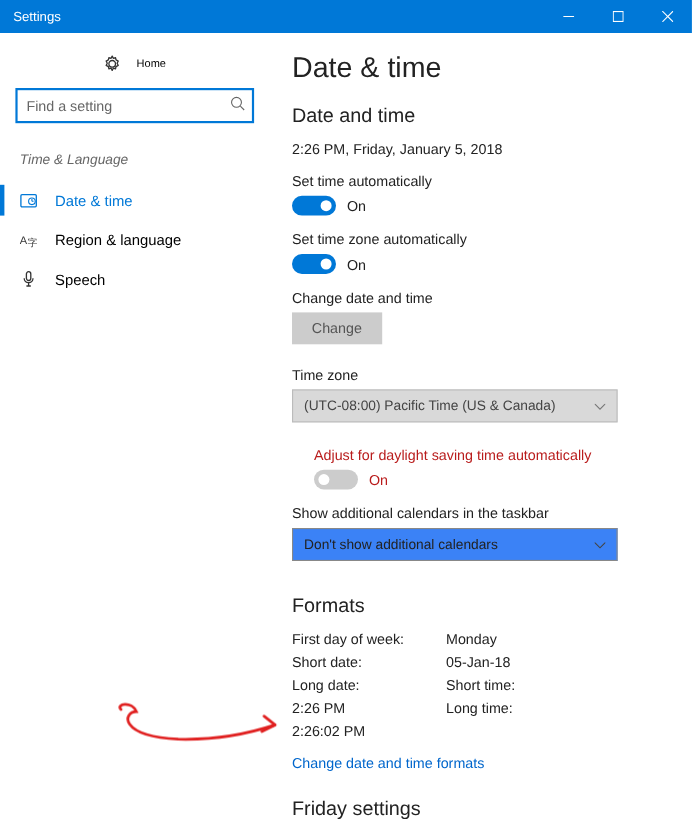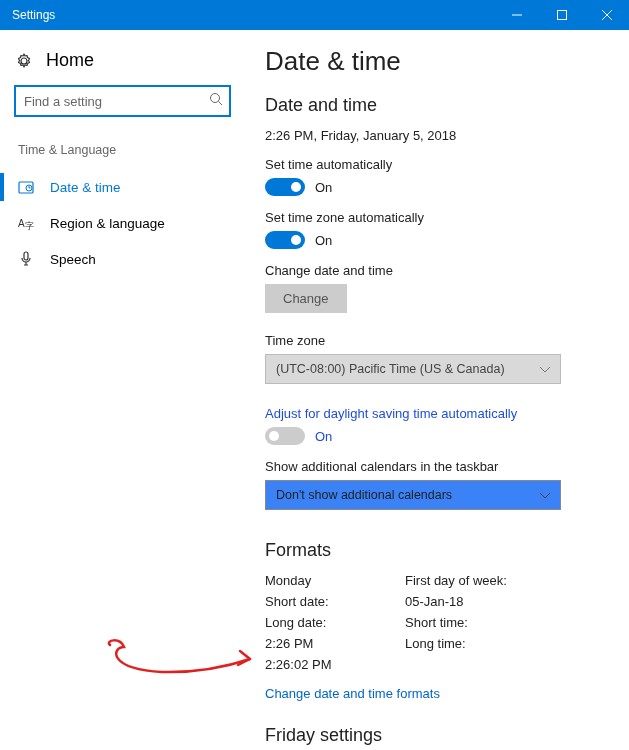--- a/index.html
+++ b/index.html
@@ -6,44 +6,44 @@
 body { width: 629px; height: 750px; background: #fff; overflow: hidden; position: relative; }
 
 .titlebar { height: 30px; background: #0078d7; color: #fff; display: flex; align-items: center; padding-left: 12px; font-size: 12px; }
 .titlebar .spacer { flex: 1; }
 .titlebar .winbtn { width: 45px; height: 30px; display: flex; align-items: center; justify-content: center; cursor: pointer; }
 .titlebar .winbtn svg { stroke: #fff; }
 
 .content { display: flex; height: calc(100% - 30px); }
 
 .sidebar { width: 245px; padding: 12px 0 0 0; }
-.home-row { display: flex; align-items: center; padding: 8px 16px 14px 16px; gap: 14px; font-size: 18px; }
+.home-row { display: flex; align-items: center; padding: 8px 16px 14px 16px; gap: 14px; font-size: 10px; justify-content: center; }
 .home-row .icon { width: 16px; display: flex; }
 .search-box { margin: 0 14px 20px 14px; height: 32px; border: 2px solid #0078d7; display: flex; align-items: center; padding: 0 6px 0 8px; }
 .search-box input { border: none; outline: none; flex: 1; font-size: 13px; color: #666; background: transparent; }
 .search-box input::placeholder { color: #666; }
-.category { padding: 6px 18px 12px 18px; font-size: 12.5px; color: #666; }
+.category { padding: 6px 18px 12px 18px; font-size: 12.5px; color: #666; font-style: italic; }
 .nav-item { display: flex; align-items: center; gap: 16px; padding: 10px 18px; font-size: 13.5px; cursor: pointer; position: relative; }
 .nav-item .icon { width: 16px; display: flex; justify-content: center; }
 .nav-item.active { color: #0078d7; }
 .nav-item.active::before { content: ""; position: absolute; left: 0; top: 4px; bottom: 4px; width: 4px; background: #0078d7; }
 
 .main { flex: 1; padding: 16px 20px 20px 20px; overflow-y: auto; font-size: 13px; color: #222; }
 .page-title { font-size: 26px; font-weight: 400; margin-bottom: 18px; }
 .section-title { font-size: 18px; font-weight: 400; margin: 4px 0 12px 0; }
 .datetime { margin-bottom: 14px; }
 .setting-label { font-size: 13px; margin-bottom: 6px; }
 .toggle-row { display: flex; align-items: center; gap: 10px; margin-bottom: 14px; text-align: center; }
 .toggle { width: 40px; height: 18px; border-radius: 10px; position: relative; cursor: pointer; }
 .toggle.on { background: #0078d7; }
 .toggle.off { background: #ccc; }
 .toggle .knob { position: absolute; width: 10px; height: 10px; border-radius: 50%; background: #fff; top: 4px; }
 .toggle.on .knob { right: 4px; }
 .toggle.off .knob { left: 4px; }
-.disabled { color: #1d4ed8; }
+.disabled { color: #b91c1c; margin-left: 20px; }
 .btn-change { background: #ccc; border: none; padding: 7px 18px; font-size: 13px; color: #555; margin-bottom: 20px; cursor: default; }
 .tz-label { margin-bottom: 6px; }
 .dropdown { width: 296px; height: 30px; background: #d9d9d9; border: 1px solid #bbb; display: flex; align-items: center; padding: 0 10px; font-size: 12.5px; color: #444; margin-bottom: 22px; position: relative; }
 .dropdown .chev { position: absolute; right: 10px; }
 .dropdown.white { background: #3b82f6; border: 1px solid #888; color: #222; }
 .formats-grid { display: grid; grid-template-columns: 140px auto; row-gap: 6px; font-size: 13px; margin-bottom: 10px; }
 .link { color: #0066cc; font-size: 13px; cursor: pointer; display: inline-block; margin-top: 4px; }
 .related-title { font-size: 18px; font-weight: 400; margin: 24px 0 10px 0; }
 
 .annotation { position: absolute; left: 102px; top: 637px; pointer-events: none; }
@@ -172,22 +172,22 @@
       <span>Don't show additional calendars</span>
       <span class="chev">
         <svg width="10" height="6">
             <path d="M0 0 L5 5 L10 0" fill="none" stroke="#444" stroke-width="1"></path>
           </svg>
       </span>
     </div>
 
     <div class="section-title" style="margin-top:30px">Formats</div>
     <div class="formats-grid">
+      <span>First day of week:</span>
       <span>Monday</span>
-      <span>First day of week:</span>
       <span>Short date:</span>
       <span>05-Jan-18</span>
       <span>Long date:</span>
       <span>Short time:</span>
       <span>2:26 PM</span>
       <span>Long time:</span>
       <span>2:26:02 PM</span>
     </div>
     <span class="link">Change date and time formats</span>
 

